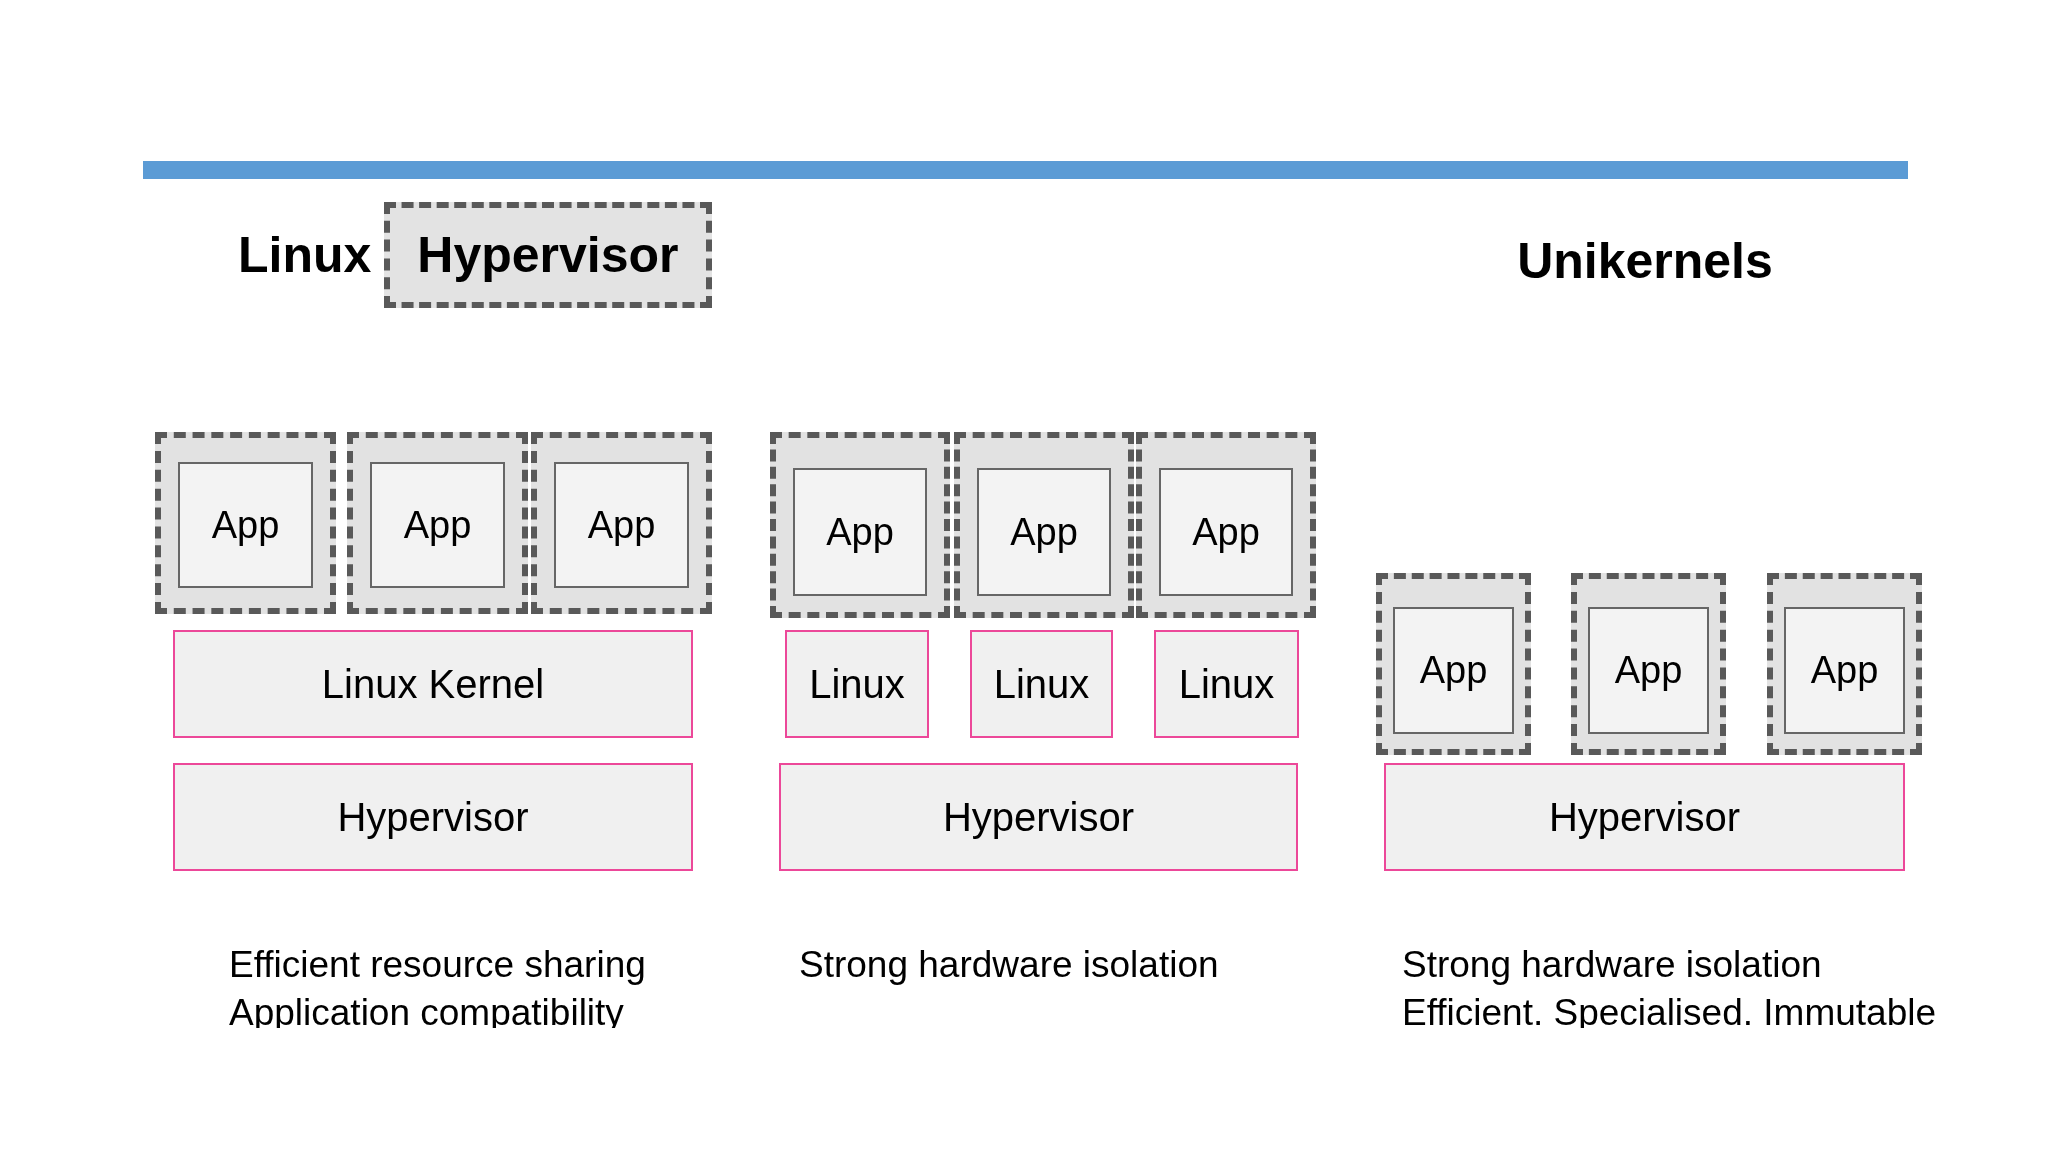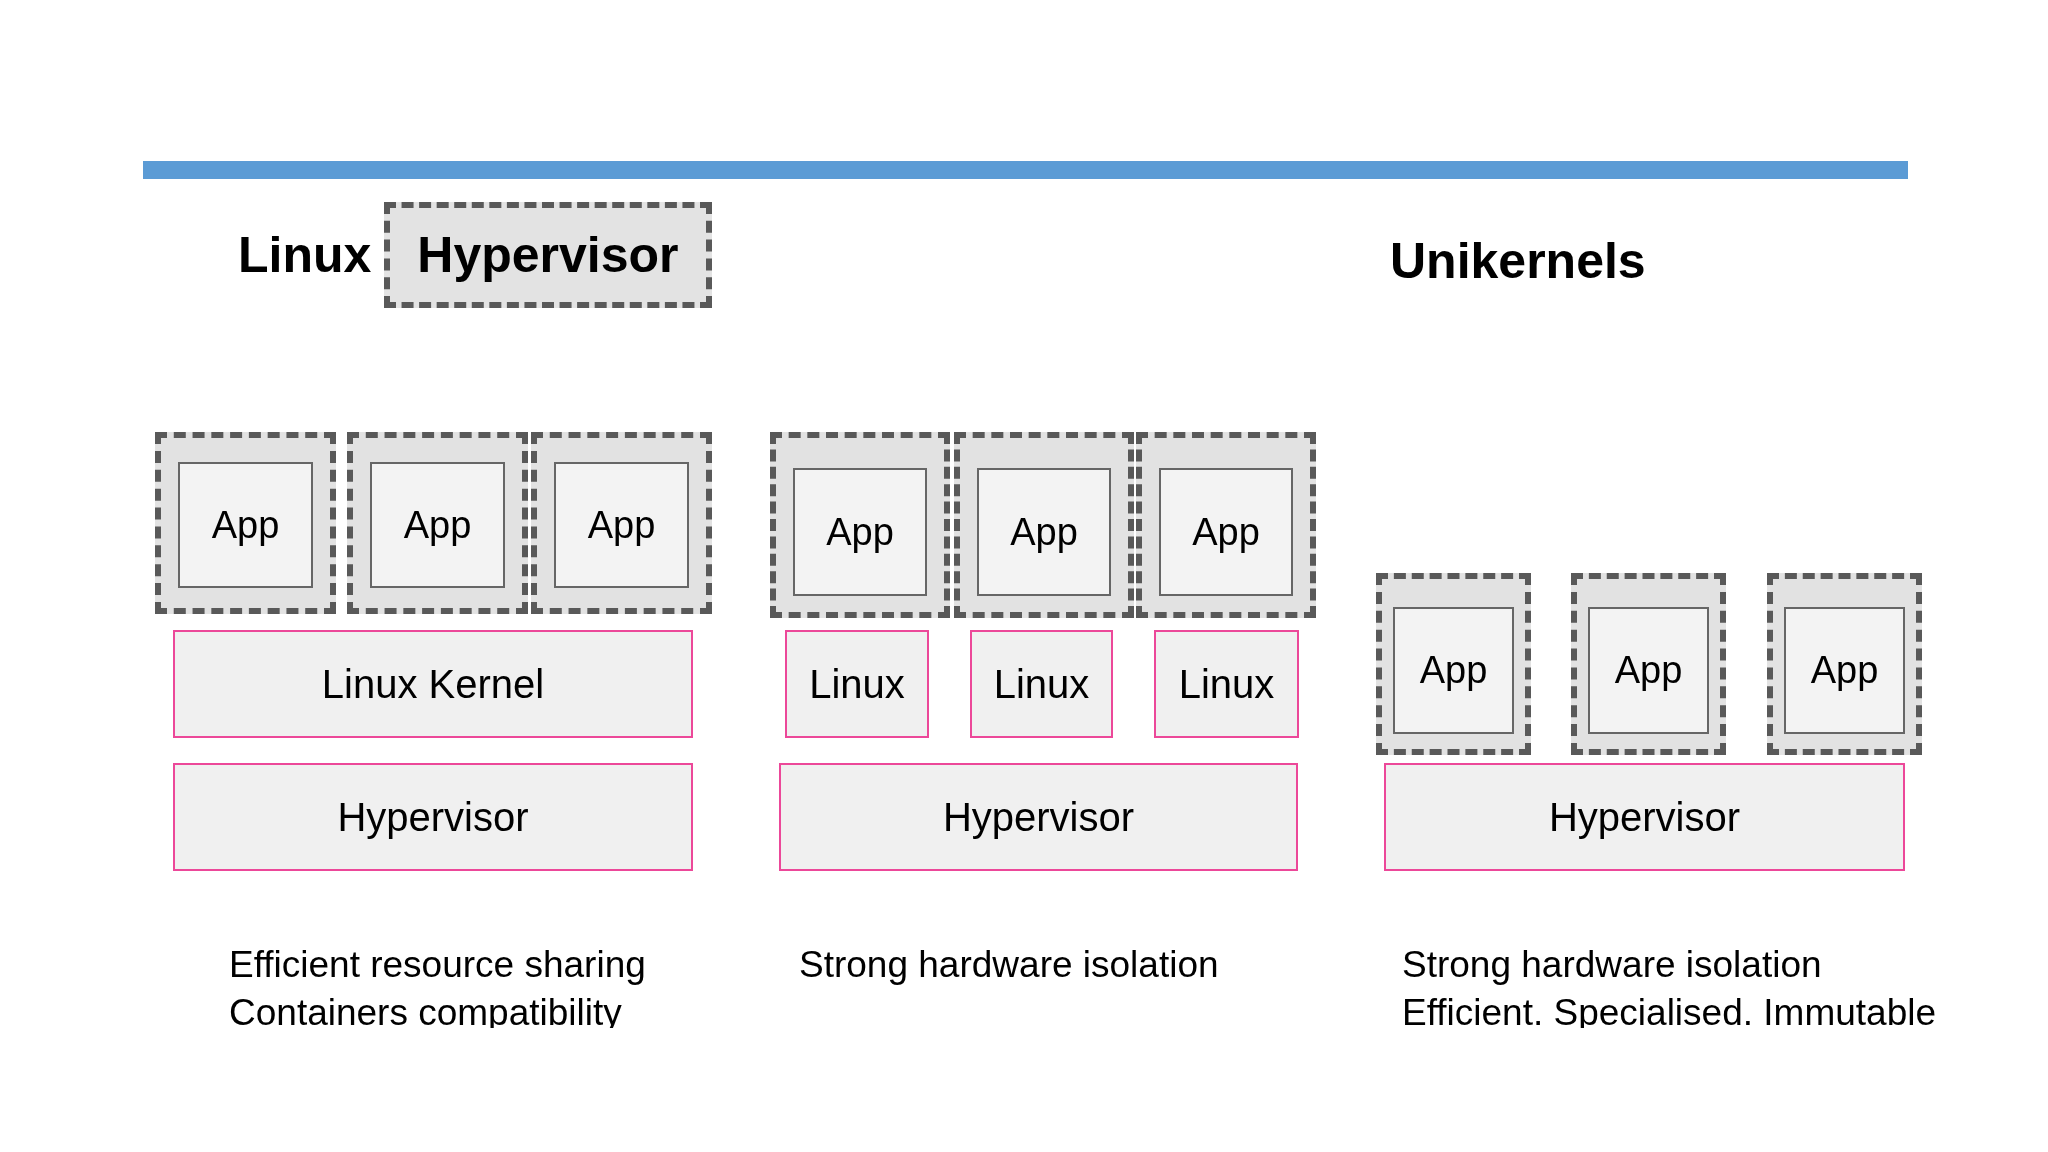--- a/index.html
+++ b/index.html
@@ -20,21 +20,21 @@
   .heading{font-weight:bold;font-size:50px;letter-spacing:0;line-height:1;}
   .heading-row{left:238px;top:202px;height:106px;display:flex;align-items:center;gap:13px;}
   .heading-box{
     height:106px;display:flex;align-items:center;
     padding:0 27px;
     background:#e3e3e3;
     border:6px dashed #595959;
     box-sizing:border-box;
   }
   .heading-mid{left:780px;top:236px;width:530px;text-align:center;}
-  .heading-right{left:1390px;top:236px;width:510px;text-align:left;}
+  .heading-right{left:1390px;top:236px;width:510px;text-align:center;}
 
   
   .dash-box{
     background:#e2e2e2;
     border:6px dashed #595959;
   }
   .inner-app{
     position:absolute;
     background:#f3f3f3;
     border:2px solid #666;
@@ -92,21 +92,21 @@
     <div class="abs dash-box" style="left:347px;top:432px;width:181px;height:182px;">
       <div class="inner-app">App</div>
     </div>
     <div class="abs dash-box" style="left:531px;top:432px;width:181px;height:182px;">
       <div class="inner-app">App</div>
     </div>
     <div class="abs solid-box" style="left:173px;top:630px;width:520px;height:108px;">Linux Kernel</div>
     <div class="abs solid-box" style="left:173px;top:763px;width:520px;height:108px;">Hypervisor</div>
     <div class="abs caption" style="left:229px;top:941px;">
       <div>Efficient resource sharing</div>
-      <div>Containers compatibility</div>
+      <div>Application compatibility</div>
     </div>
   </div>
 
   <div class="col-mid">
     <div class="abs dash-box" style="left:770px;top:432px;width:180px;height:186px;">
       <div class="inner-app">App</div>
     </div>
     <div class="abs dash-box" style="left:954px;top:432px;width:180px;height:186px;">
       <div class="inner-app">App</div>
     </div>

